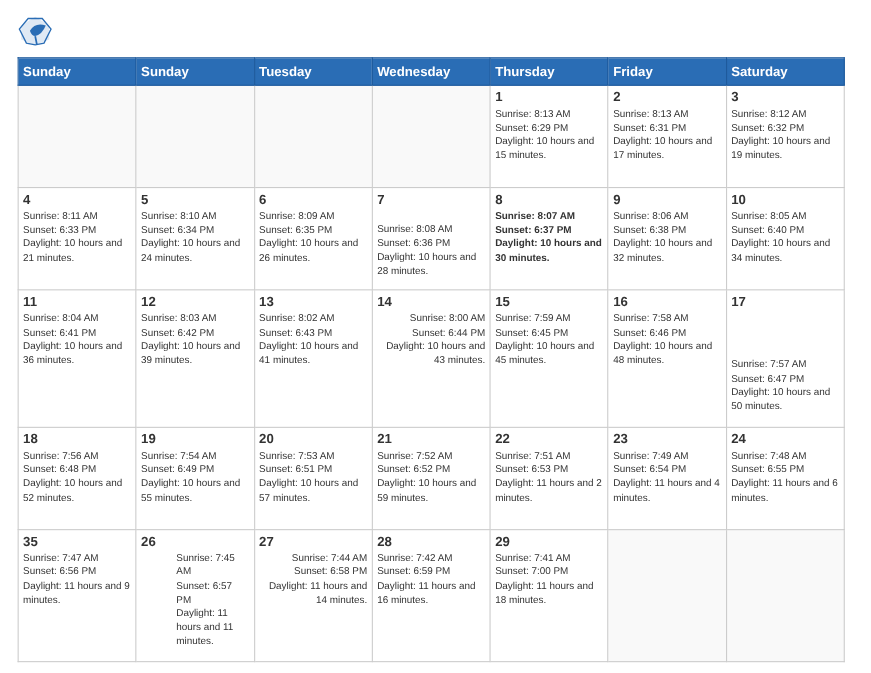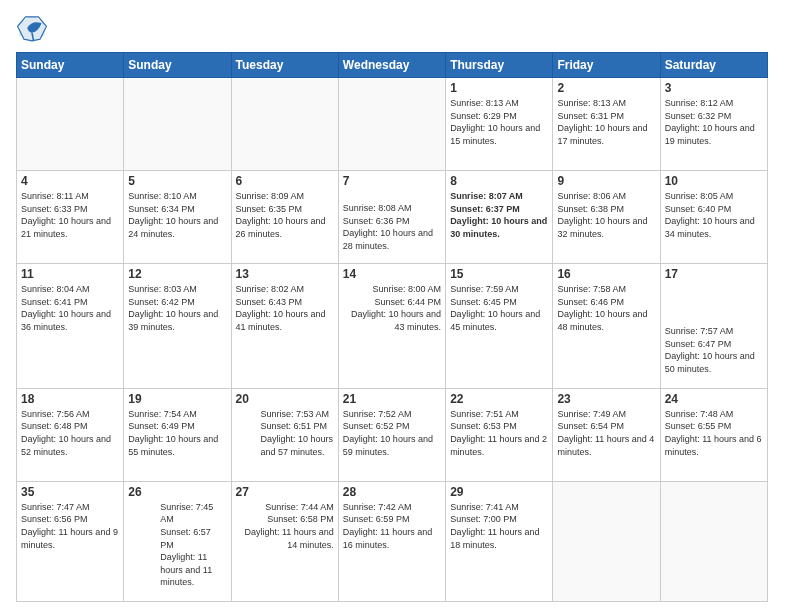--- a/index.html
+++ b/index.html
@@ -259,21 +259,21 @@
 Daylight: 10 hours and 52 minutes.</div>
           </td>
           <td>
             <span class="day-number">19</span>
             <div class="day-info" style="white-space: pre-line;">Sunrise: 7:54 AM
 Sunset: 6:49 PM
 Daylight: 10 hours and 55 minutes.</div>
           </td>
           <td>
             <span class="day-number">20</span>
-            <div class="day-info" style="white-space: pre-line; margin-left: 25px;">Sunrise: 7:53 AM
+            <div class="day-info" style="white-space: pre-line;">Sunrise: 7:53 AM
 Sunset: 6:51 PM
 Daylight: 10 hours and 57 minutes.</div>
           </td>
           <td>
             <span class="day-number">21</span>
             <div class="day-info" style="white-space: pre-line;">Sunrise: 7:52 AM
 Sunset: 6:52 PM
 Daylight: 10 hours and 59 minutes.</div>
           </td>
           <td>

